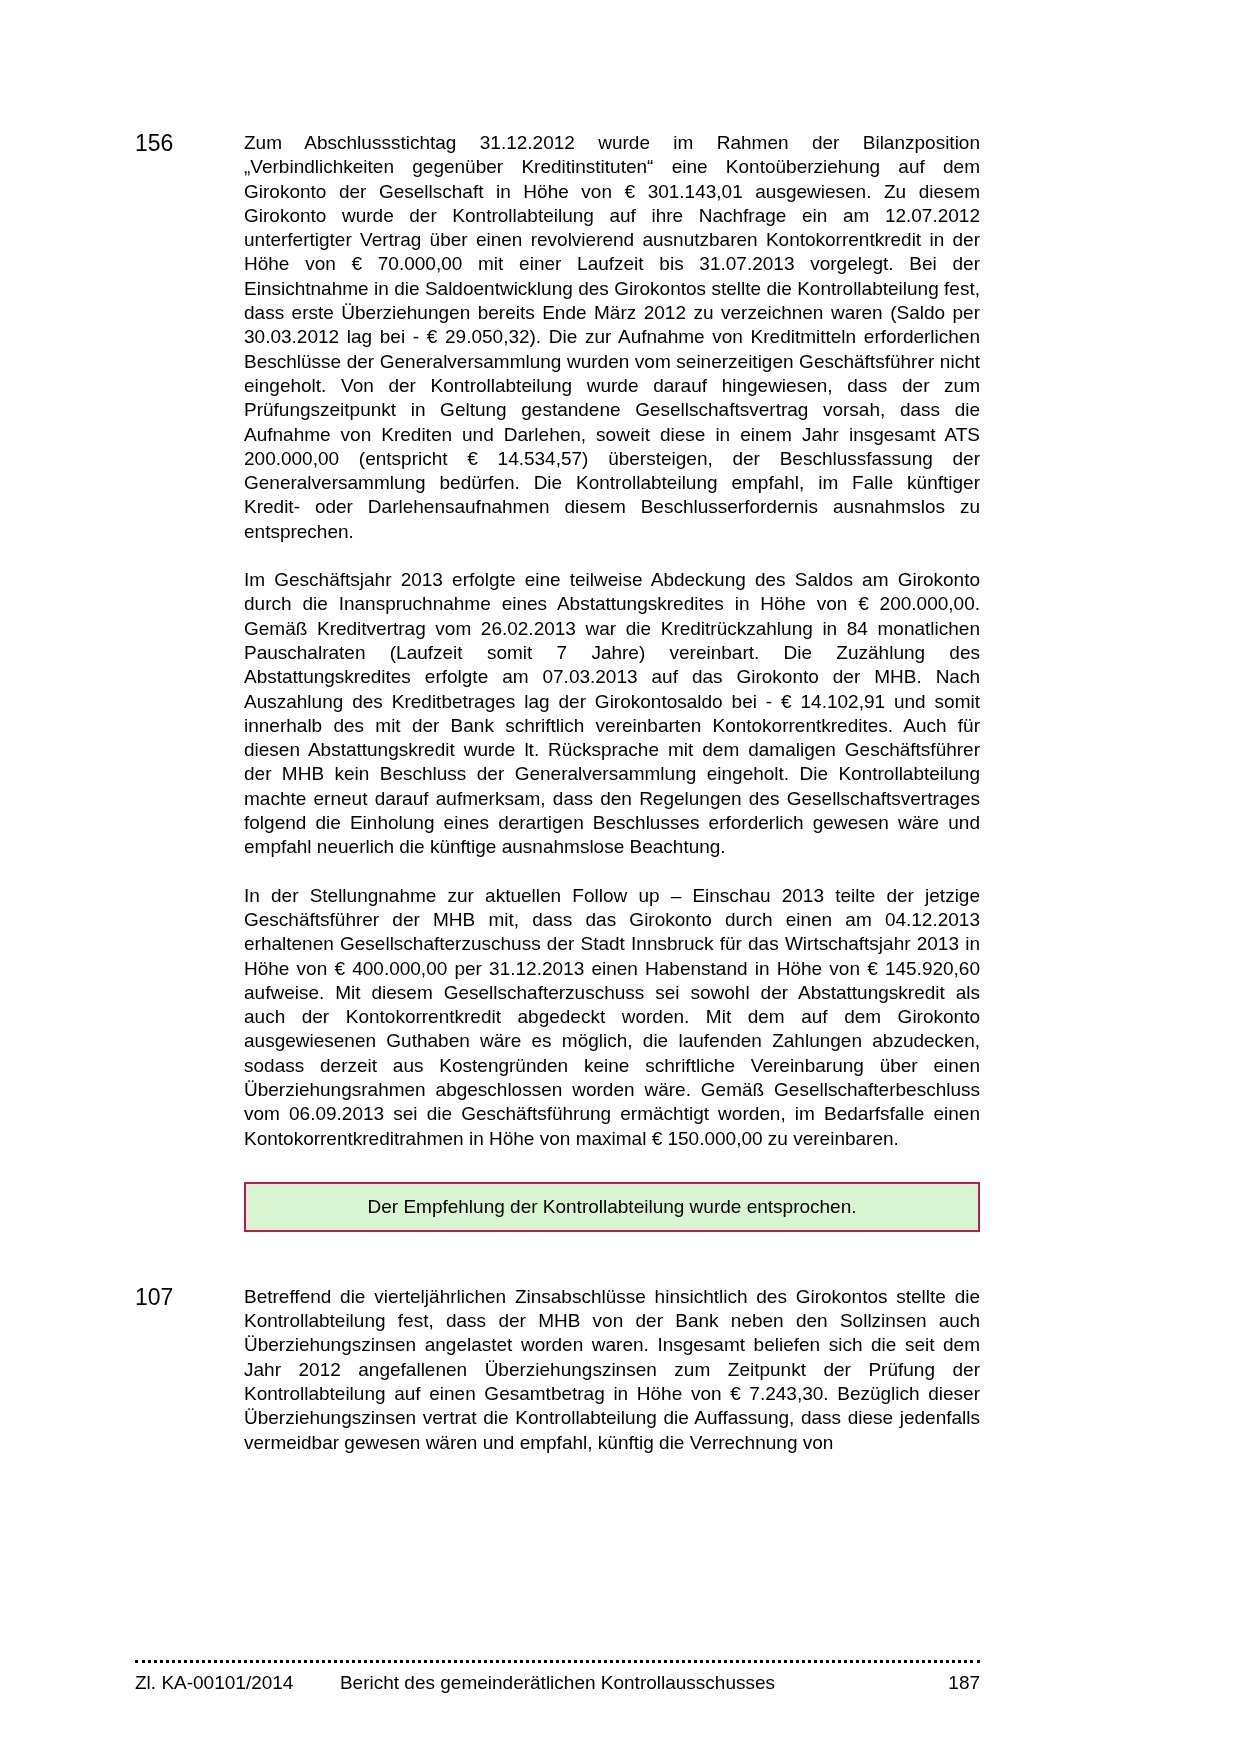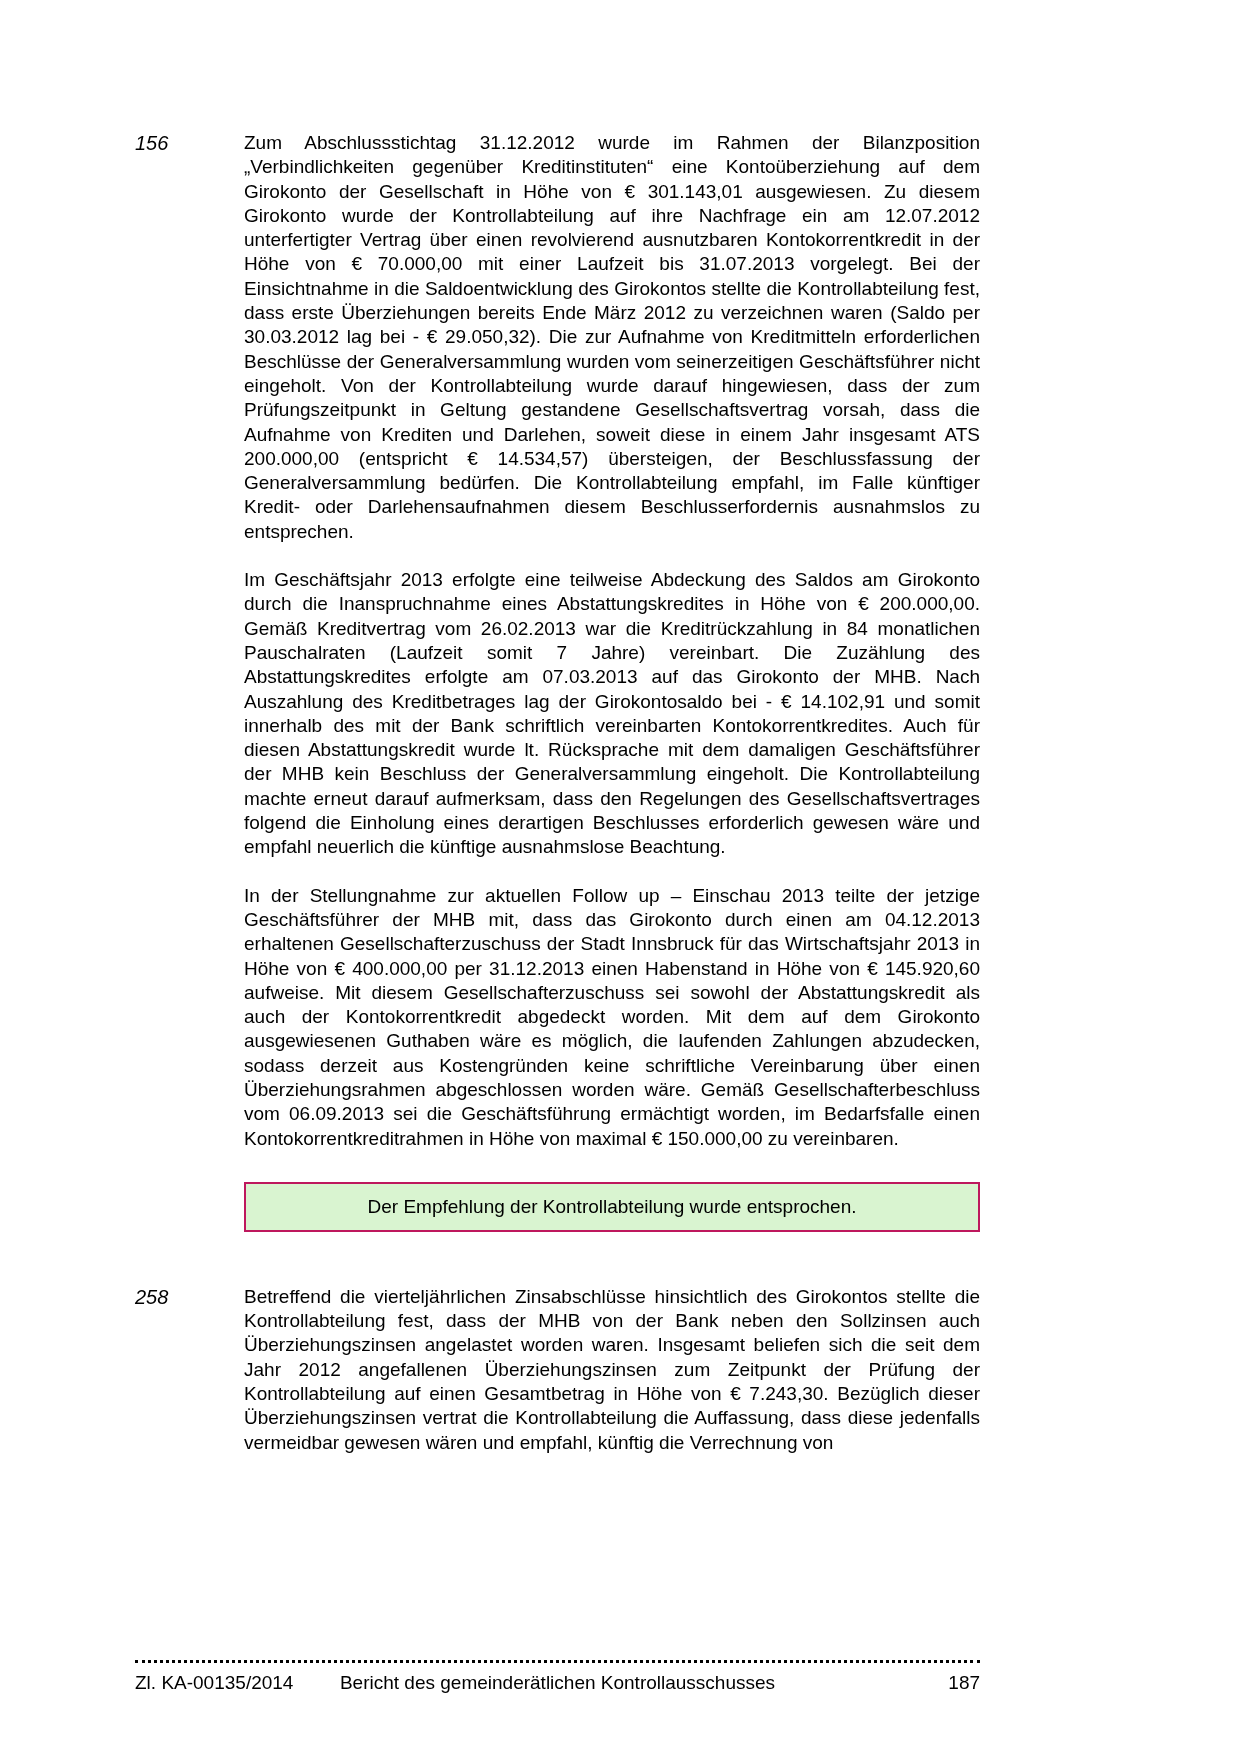--- a/index.html
+++ b/index.html
@@ -25,23 +25,22 @@
   .entry {
     display: flex;
     align-items: flex-start;
   }
   .entry + .entry {
     margin-top: 53px;
   }
   .item-number {
     width: 93px;
     flex: 0 0 93px;
-    font-size: 20px;
+    font-size: 23px;
     line-height: 24.3px;
-    font-style: italic;
   }
   .item-body {
     width: 752px;
     flex: 1 1 auto;
     font-size: 19px;
     line-height: 24.3px;
     text-align: justify;
     margin-left: 16px;
   }
   .para {
@@ -102,30 +101,30 @@
         <p class="para">Zum Abschlussstichtag 31.12.2012 wurde im Rahmen der Bilanzposition „Verbindlichkeiten gegenüber Kreditinstituten“ eine Kontoüberziehung auf dem Girokonto der Gesellschaft in Höhe von € 301.143,01 ausgewiesen. Zu diesem Girokonto wurde der Kontrollabteilung auf ihre Nachfrage ein am 12.07.2012 unterfertigter Vertrag über einen revolvierend ausnutzbaren Kontokorrentkredit in der Höhe von € 70.000,00 mit einer Laufzeit bis 31.07.2013 vorgelegt. Bei der Einsichtnahme in die Saldoentwicklung des Girokontos stellte die Kontrollabteilung fest, dass erste Überziehungen bereits Ende März 2012 zu verzeichnen waren (Saldo per 30.03.2012 lag bei - € 29.050,32). Die zur Aufnahme von Kreditmitteln erforderlichen Beschlüsse der Generalversammlung wurden vom seinerzeitigen Geschäftsführer nicht eingeholt. Von der Kontrollabteilung wurde darauf hingewiesen, dass der zum Prüfungszeitpunkt in Geltung gestandene Gesellschaftsvertrag vorsah, dass die Aufnahme von Krediten und Darlehen, soweit diese in einem Jahr insgesamt ATS 200.000,00 (entspricht € 14.534,57) übersteigen, der Beschlussfassung der Generalversammlung bedürfen. Die Kontrollabteilung empfahl, im Falle künftiger Kredit- oder Darlehensaufnahmen diesem Beschlusserfordernis ausnahmslos zu entsprechen.</p>
         <p class="para">Im Geschäftsjahr 2013 erfolgte eine teilweise Abdeckung des Saldos am Girokonto durch die Inanspruchnahme eines Abstattungskredites in Höhe von € 200.000,00. Gemäß Kreditvertrag vom 26.02.2013 war die Kreditrückzahlung in 84 monatlichen Pauschalraten (Laufzeit somit 7 Jahre) vereinbart. Die Zuzählung des Abstattungskredites erfolgte am 07.03.2013 auf das Girokonto der MHB. Nach Auszahlung des Kreditbetrages lag der Girokontosaldo bei - € 14.102,91 und somit innerhalb des mit der Bank schriftlich vereinbarten Kontokorrentkredites. Auch für diesen Abstattungskredit wurde lt. Rücksprache mit dem damaligen Geschäftsführer der MHB kein Beschluss der Generalversammlung eingeholt. Die Kontrollabteilung machte erneut darauf aufmerksam, dass den Regelungen des Gesellschaftsvertrages folgend die Einholung eines derartigen Beschlusses erforderlich gewesen wäre und empfahl neuerlich die künftige ausnahmslose Beachtung.</p>
         <p class="para">In der Stellungnahme zur aktuellen Follow up – Einschau 2013 teilte der jetzige Geschäftsführer der MHB mit, dass das Girokonto durch einen am 04.12.2013 erhaltenen Gesellschafterzuschuss der Stadt Innsbruck für das Wirtschaftsjahr 2013 in Höhe von € 400.000,00 per 31.12.2013 einen Habenstand in Höhe von € 145.920,60 aufweise. Mit diesem Gesellschafterzuschuss sei sowohl der Abstattungskredit als auch der Kontokorrentkredit abgedeckt worden. Mit dem auf dem Girokonto ausgewiesenen Guthaben wäre es möglich, die laufenden Zahlungen abzudecken, sodass derzeit aus Kostengründen keine schriftliche Vereinbarung über einen Überziehungsrahmen abgeschlossen worden wäre. Gemäß Gesellschafterbeschluss vom 06.09.2013 sei die Geschäftsführung ermächtigt worden, im Bedarfsfalle einen Kontokorrentkreditrahmen in Höhe von maximal € 150.000,00 zu vereinbaren.</p>
         <div class="recommendation-box">
           <span>Der Empfehlung der Kontrollabteilung wurde entsprochen.</span>
         </div>
       </div>
     </section>
 
     <section class="entry">
-      <div class="item-number">258</div>
+      <div class="item-number">107</div>
       <div class="item-body">
         <p class="para">Betreffend die vierteljährlichen Zinsabschlüsse hinsichtlich des Girokontos stellte die Kontrollabteilung fest, dass der MHB von der Bank neben den Sollzinsen auch Überziehungszinsen angelastet worden waren. Insgesamt beliefen sich die seit dem Jahr 2012 angefallenen Überziehungszinsen zum Zeitpunkt der Prüfung der Kontrollabteilung auf einen Gesamtbetrag in Höhe von € 7.243,30. Bezüglich dieser Überziehungszinsen vertrat die Kontrollabteilung die Auffassung, dass diese jedenfalls vermeidbar gewesen wären und empfahl, künftig die Verrechnung von</p>
       </div>
     </section>
 
   </div>
 
   <footer class="page-footer">
     <div class="dotted-rule"></div>
     <div class="footer-row">
-      <span class="footer-left">Zl. KA-00135/2014</span>
+      <span class="footer-left">Zl. KA-00101/2014</span>
       <span class="footer-center">Bericht des gemeinderätlichen Kontrollausschusses</span>
       <span class="footer-right">187</span>
     </div>
   </footer>
 
 </div>
 
 </body></html>

